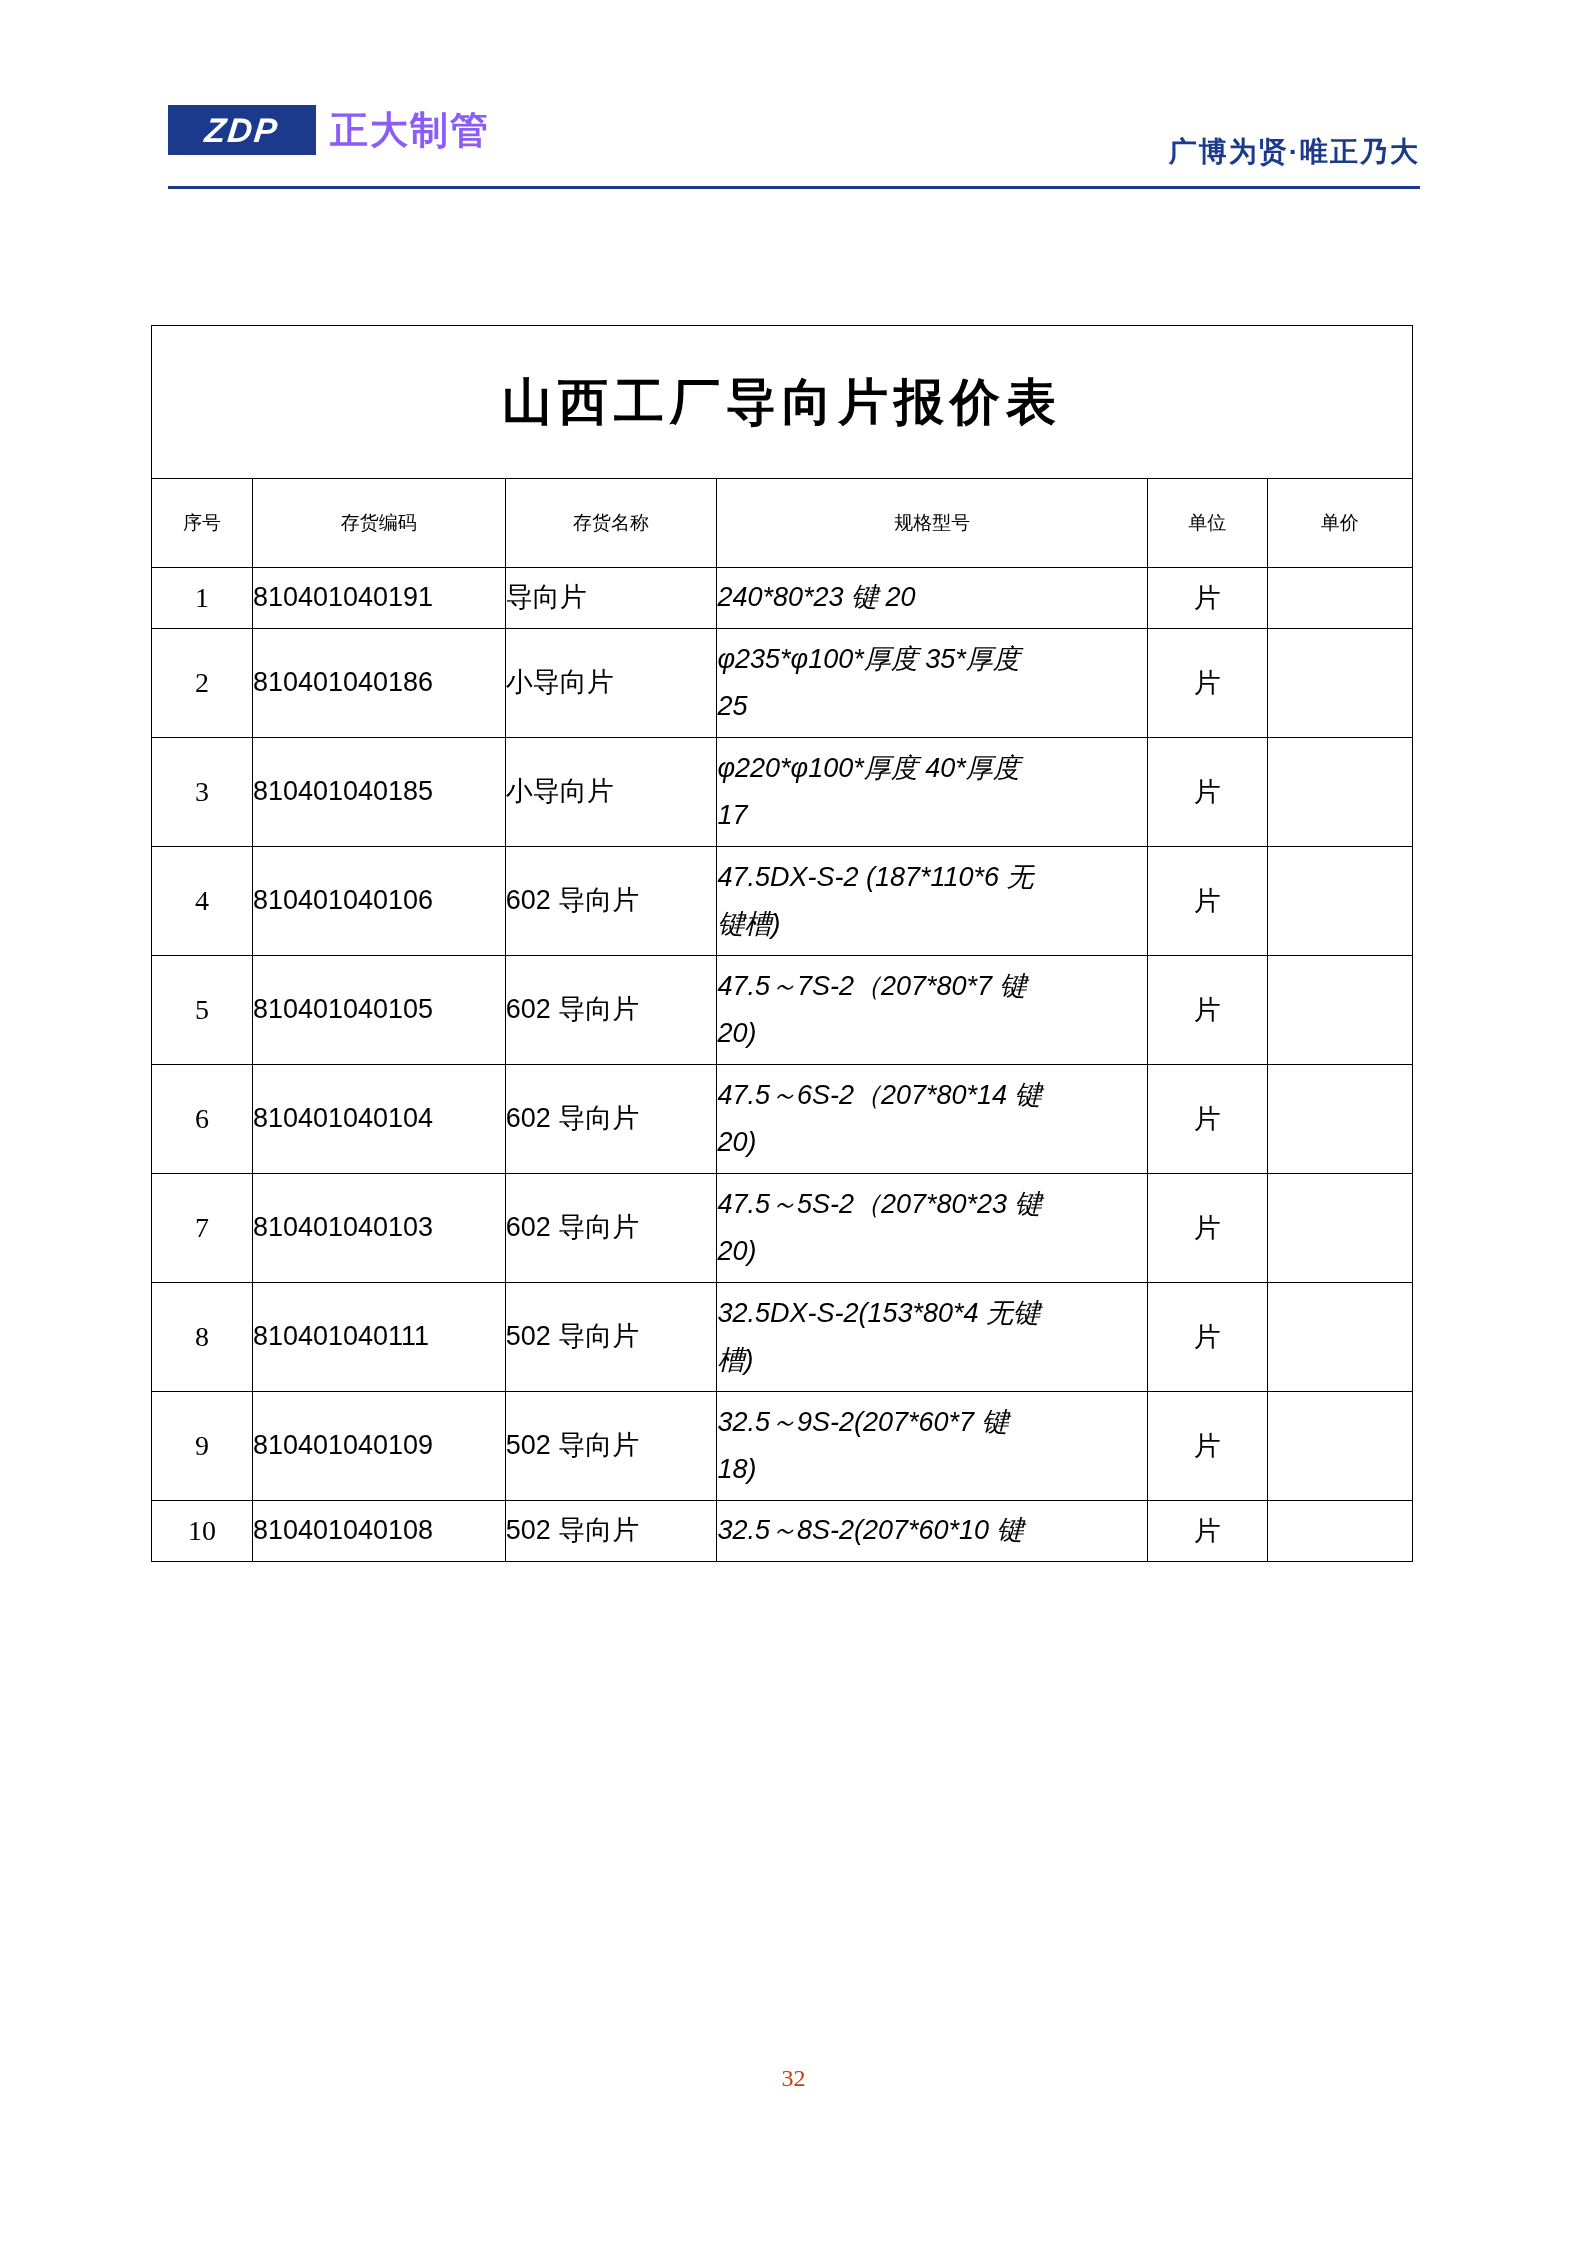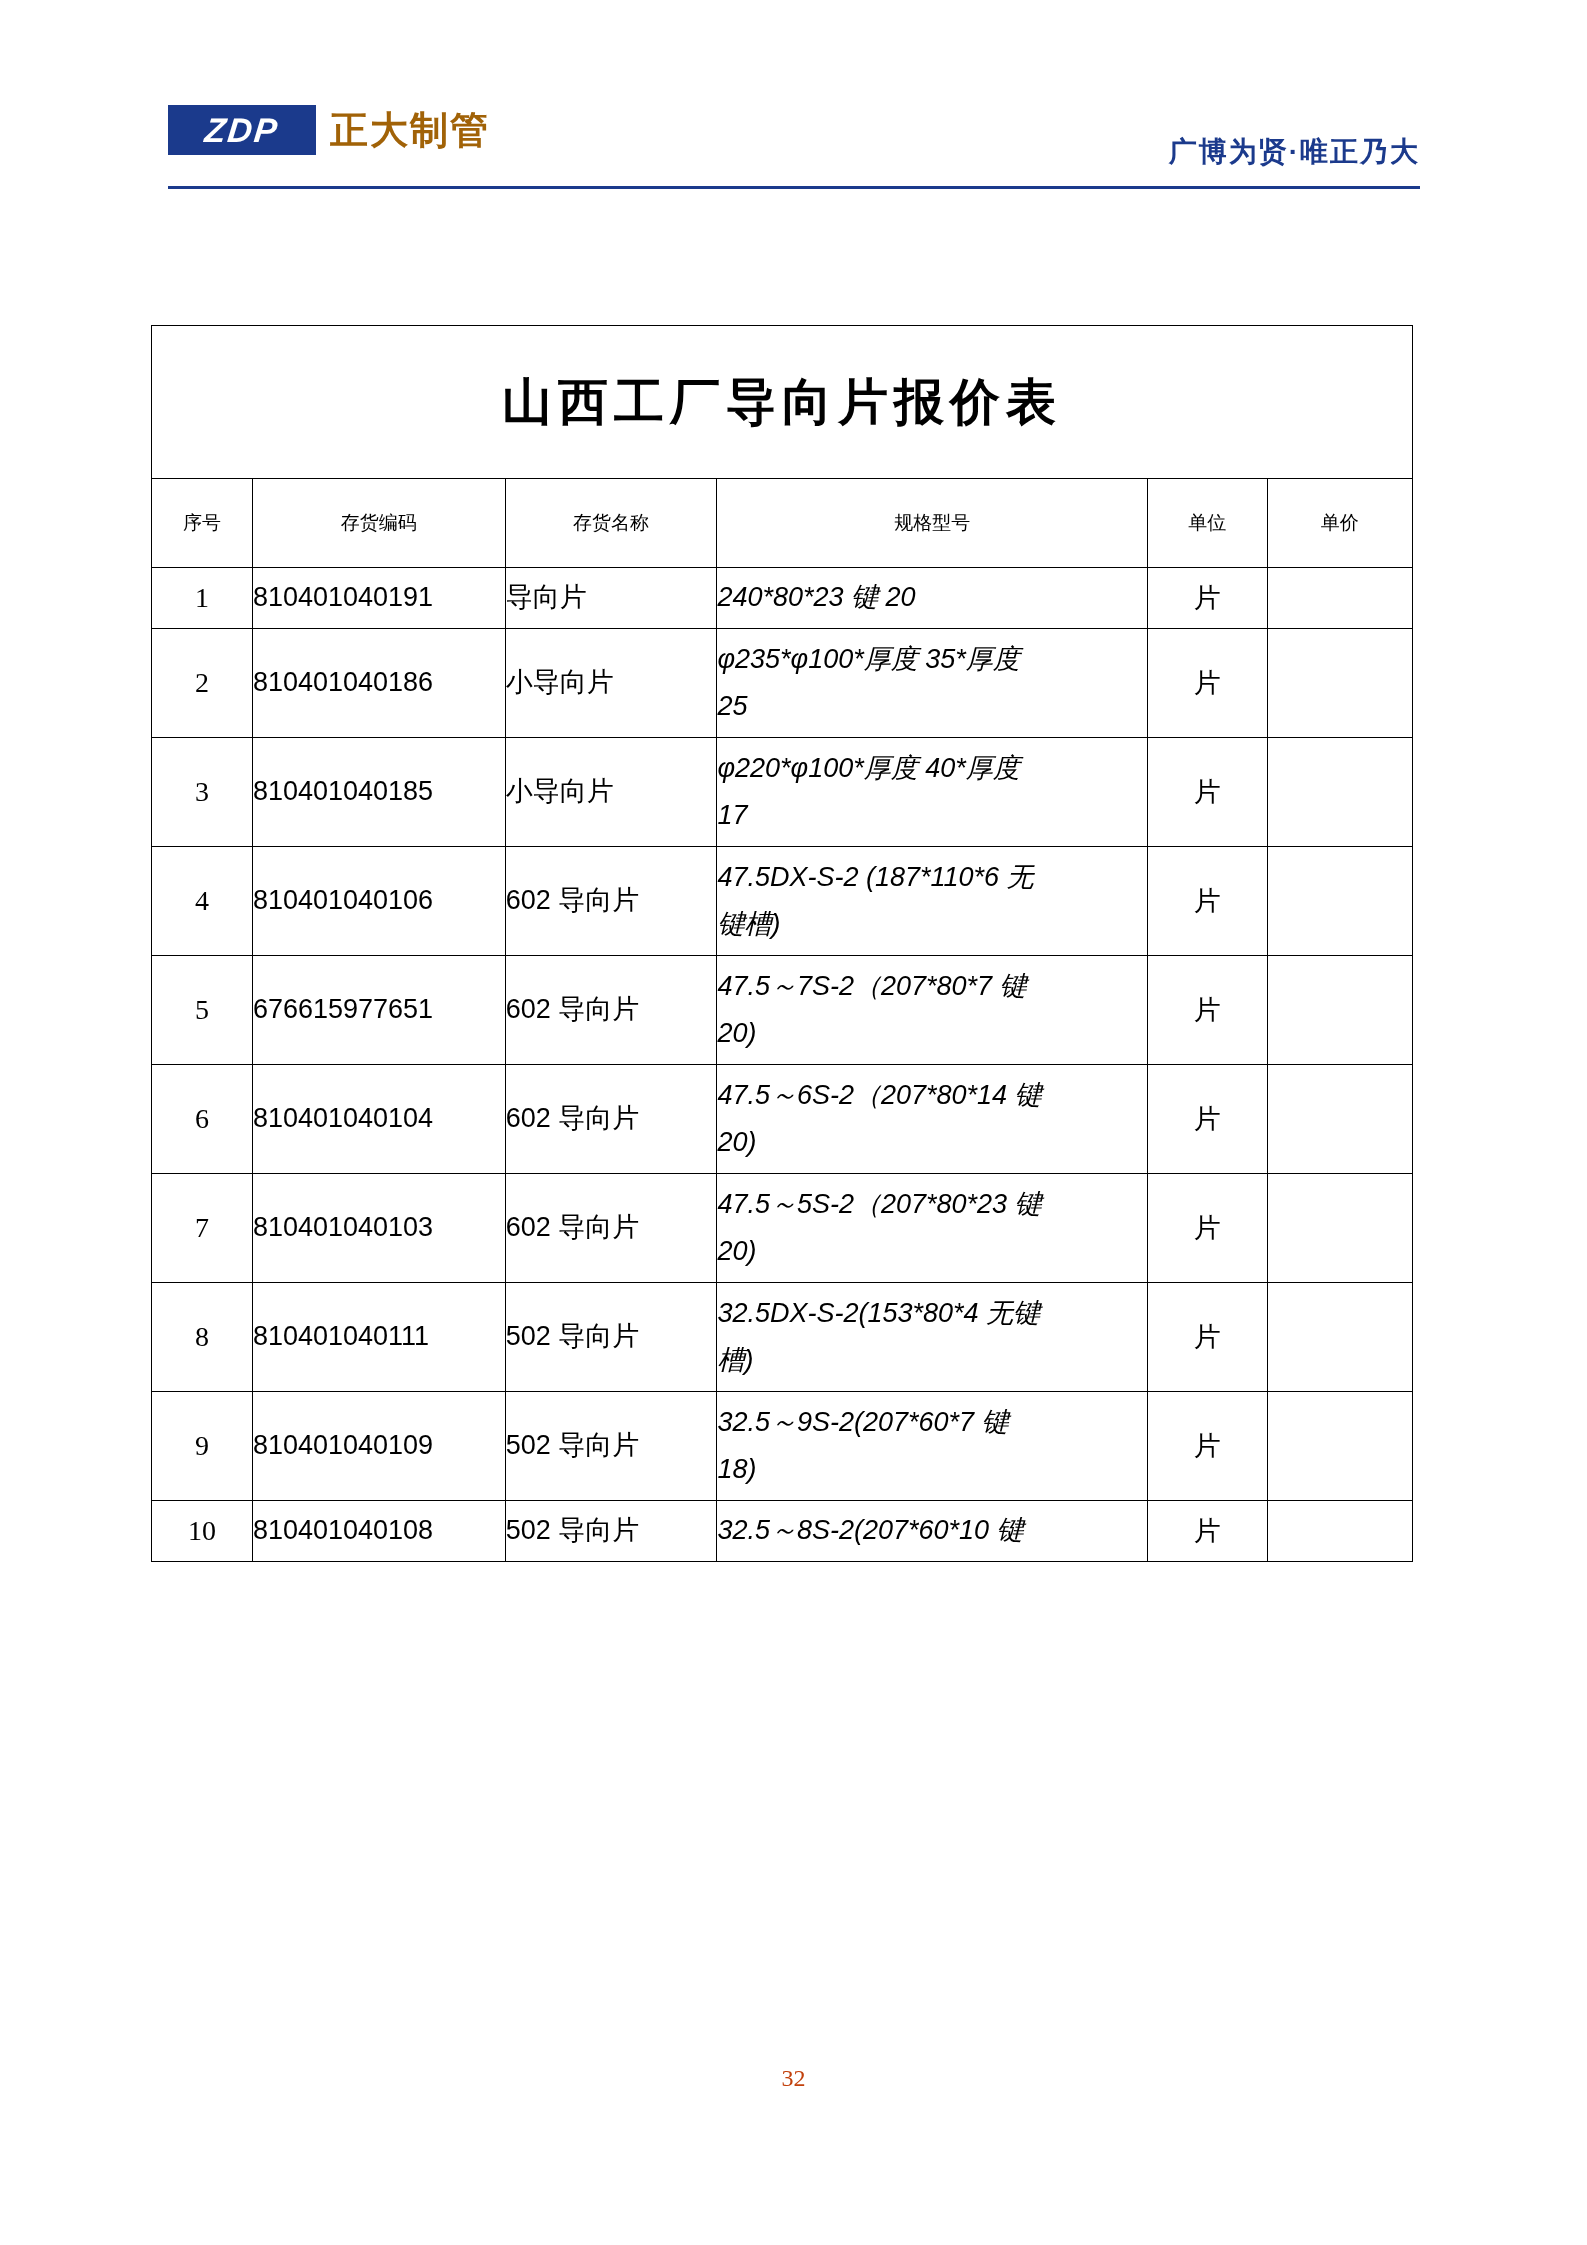--- a/index.html
+++ b/index.html
@@ -65,21 +65,21 @@
     left: 6px;
     top: 6px;
     bottom: 6px;
     width: 3px;
     background: #1b3a8c;
   }
   .logo-cn {
     font-family: "Liberation Sans", sans-serif;
     font-weight: bold;
     font-size: 38px;
-    color: #a16207;
+    color: #8b5cf6;
     letter-spacing: 2px;
     line-height: 1;
   }
   .slogan {
     position: absolute;
     right: 0;
     top: 12px;
     font-family: "Liberation Sans", sans-serif;
     font-weight: bold;
     font-size: 28px;
@@ -261,21 +261,21 @@
           <td class="c-spec">
             <span class="spec-2">47.5DX-S-2 (187*110*6 无</span>
             <span class="spec-2">键槽)</span>
           </td>
           <td class="c-unit">片</td>
           <td class="c-price"></td>
         </tr>
 
         <tr class="row-2line">
           <td class="c-idx">5</td>
-          <td class="c-code">676615977651</td>
+          <td class="c-code">810401040105</td>
           <td class="c-name">602 导向片</td>
           <td class="c-spec">
             <span class="spec-2">47.5～7S-2（207*80*7 键</span>
             <span class="spec-2">20)</span>
           </td>
           <td class="c-unit">片</td>
           <td class="c-price"></td>
         </tr>
 
         <tr class="row-2line">

